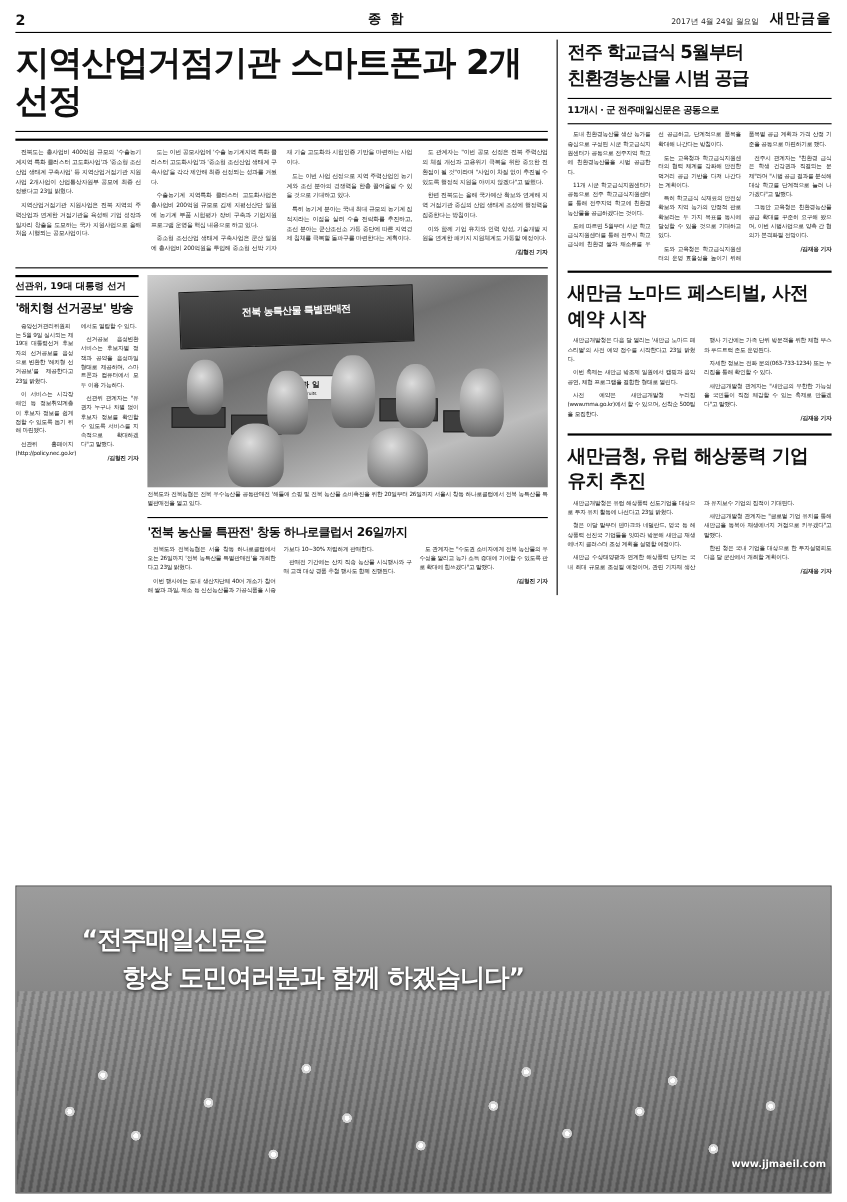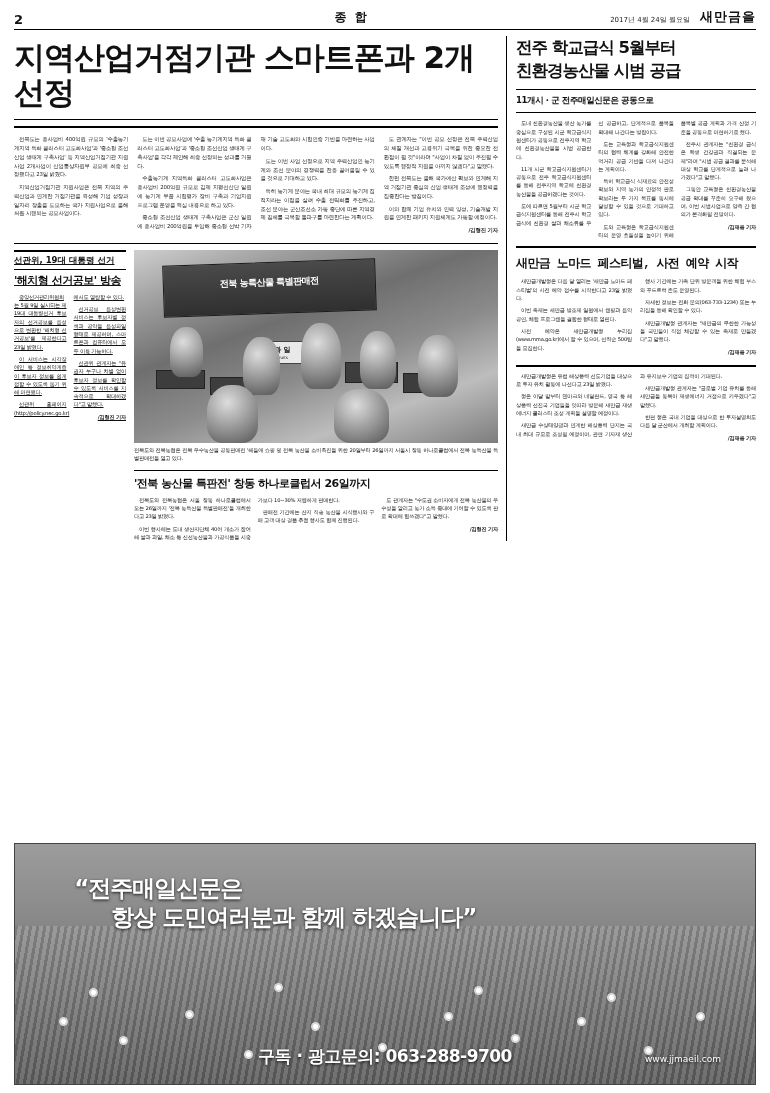--- a/index.html
+++ b/index.html
@@ -52,21 +52,21 @@
   .bodycols p{margin:0 0 4px 0;text-indent:5px;}
   .byline{text-align:right;font-weight:bold;}
   
   .sec-rule{border-top:1px solid #000;margin:8px 0 6px 0;}
   .kicker{
     font-size:8.5px;font-weight:bold;border-top:2px solid #000;border-bottom:1px solid #000;
     padding:3px 0 2px 0;margin-bottom:4px;
   }
   .sub-head{font-size:11px;font-weight:bold;line-height:1.25;margin:0 0 5px 0;letter-spacing:-0.5px;}
   .left-split{display:flex;gap:8px;margin-top:6px;}
-  .left-split .narrow{width:112px;text-decoration:underline;}
+  .left-split .narrow{width:112px;}
   .left-split .wide{flex:1;}
   .narrowcols{
     column-count:2;column-gap:7px;
     font-size:5.2px;line-height:1.6;text-align:justify;letter-spacing:-0.2px;
   }
   .narrowcols p{margin:0 0 4px 0;text-indent:5px;}
   
   .photo{
     width:100%;height:193px;position:relative;overflow:hidden;
     background:linear-gradient(160deg,#cfcfcf 0%,#9e9e9e 18%,#6f6f6f 38%,#8b8b8b 58%,#bdbdbd 78%,#7d7d7d 100%);
@@ -104,31 +104,31 @@
   }
   .r-rule{border-top:1px solid #000;margin:8px 0 5px 0;}
   .r-sub{font-size:8.5px;font-weight:bold;letter-spacing:-0.4px;margin-bottom:5px;}
   .r-rule2{border-top:1px solid #000;margin:4px 0 6px 0;}
   .rcols{
     column-count:3;column-gap:7px;
     font-size:5.2px;line-height:1.6;text-align:justify;letter-spacing:-0.2px;
   }
   .rcols p{margin:0 0 4px 0;text-indent:5px;}
   .r-head2{
-    font-size:12px;font-weight:bold;letter-spacing:-0.6px;margin:7px 0 5px 0;font-family:Liberation Mono, monospace;
+    font-size:17px;font-weight:bold;letter-spacing:-0.6px;margin:7px 0 5px 0;
   }
   .r-topline{border-top:2px solid #000;margin:7px 0 5px 0;}
   .rcols2{
     column-count:2;column-gap:8px;
     font-size:5.2px;line-height:1.6;text-align:justify;letter-spacing:-0.2px;
   }
   .rcols2 p{margin:0 0 4px 0;text-indent:5px;}
   
   .ad{
-    position:absolute;left:14px;right:14px;bottom:8px;height:242px;
+    position:absolute;left:14px;right:14px;bottom:8px;height:280px;
     border:1px solid #444;box-sizing:border-box;overflow:hidden;
     background:
       radial-gradient(ellipse at 20% 82%, rgba(255,255,255,.35), transparent 45%),
       linear-gradient(180deg,#7b7b7b 0%,#8e8e8e 22%,#a3a3a3 40%,#8a8a8a 62%,#6d6d6d 100%);
   }
   .ad .sky{position:absolute;left:0;top:0;right:0;height:36%;
     background:linear-gradient(180deg,#9c9c9c,#868686);}
   .ad .field{position:absolute;left:0;top:34%;right:0;bottom:0;
     background:
       repeating-linear-gradient(100deg, rgba(0,0,0,.12) 0 3px, rgba(255,255,255,.10) 3px 7px),
@@ -144,22 +144,22 @@
     position:absolute;left:13%;top:24%;
     font-size:23px;font-weight:bold;color:#fff;letter-spacing:-1px;
     text-shadow:0 1px 3px rgba(0,0,0,.85);
   }
   .ad-phone{
     position:absolute;left:0;right:0;bottom:16px;text-align:center;
     font-size:17px;font-weight:bold;color:#fff;letter-spacing:-0.5px;
     text-shadow:0 1px 3px rgba(0,0,0,.85);
   }
   .ad-url{
-    position:absolute;right:34px;bottom:20px;
-    font-size:9px;font-weight:normal;color:#fff;
+    position:absolute;right:4px;bottom:20px;
+    font-size:9px;font-weight:bold;color:#fff;
     text-shadow:0 1px 3px rgba(0,0,0,.85);
   }
 </style>
 </head>
 <body>
 
 <div class="page">
 
   <div class="masthead">
     <div class="mh-left">2</div>
@@ -269,20 +269,21 @@
         <p>새만금개발청은 다음 달 열리는 '새만금 노마드 페스티벌'의 사전 예약 접수를 시작한다고 23일 밝혔다.</p>
         <p>이번 축제는 새만금 방조제 일원에서 캠핑과 음악 공연, 체험 프로그램을 결합한 형태로 열린다.</p>
         <p>사전 예약은 새만금개발청 누리집(www.mma.go.kr)에서 할 수 있으며, 선착순 500팀을 모집한다.</p>
         <p>행사 기간에는 가족 단위 방문객을 위한 체험 부스와 푸드트럭 존도 운영된다.</p>
         <p>자세한 정보는 전화 문의(063-733-1234) 또는 누리집을 통해 확인할 수 있다.</p>
         <p>새만금개발청 관계자는 "새만금의 무한한 가능성을 국민들이 직접 체감할 수 있는 축제로 만들겠다"고 말했다.</p>
         <p class="byline">/김재용 기자</p>
       </div>
 
       <div class="r-topline"></div>
+      <div class="r-head2">새만금청, 유럽 해상풍력 기업 유치 추진</div>
       <div class="rcols2">
         <p>새만금개발청은 유럽 해상풍력 선도기업을 대상으로 투자 유치 활동에 나선다고 23일 밝혔다.</p>
         <p>청은 이달 말부터 덴마크와 네덜란드, 영국 등 해상풍력 선진국 기업들을 잇따라 방문해 새만금 재생에너지 클러스터 조성 계획을 설명할 예정이다.</p>
         <p>새만금 수상태양광과 연계한 해상풍력 단지는 국내 최대 규모로 조성될 예정이며, 관련 기자재 생산과 유지보수 기업의 집적이 기대된다.</p>
         <p>새만금개발청 관계자는 "글로벌 기업 유치를 통해 새만금을 동북아 재생에너지 거점으로 키우겠다"고 말했다.</p>
         <p>한편 청은 국내 기업을 대상으로 한 투자설명회도 다음 달 군산에서 개최할 계획이다.</p>
         <p class="byline">/김재용 기자</p>
       </div>
     </div>
   </div>
@@ -300,17 +301,16 @@
     <div class="flower" style="left:67%;top:79%"></div>
     <div class="flower" style="left:76%;top:72%"></div>
     <div class="flower" style="left:85%;top:84%"></div>
     <div class="flower" style="left:92%;top:70%"></div>
     <div class="flower" style="left:10%;top:60%"></div>
     <div class="flower" style="left:35%;top:58%"></div>
     <div class="flower" style="left:62%;top:59%"></div>
     <div class="flower" style="left:80%;top:62%"></div>
     <div class="ad-q1">“전주매일신문은</div>
     <div class="ad-q2">항상 도민여러분과 함께 하겠습니다”</div>
-    <div class="ad-phone">구독 · 광고문의: 063-288-9700</div>
     <div class="ad-url">www.jjmaeil.com</div>
   </div>
 
 </div>
 
 </body></html>

